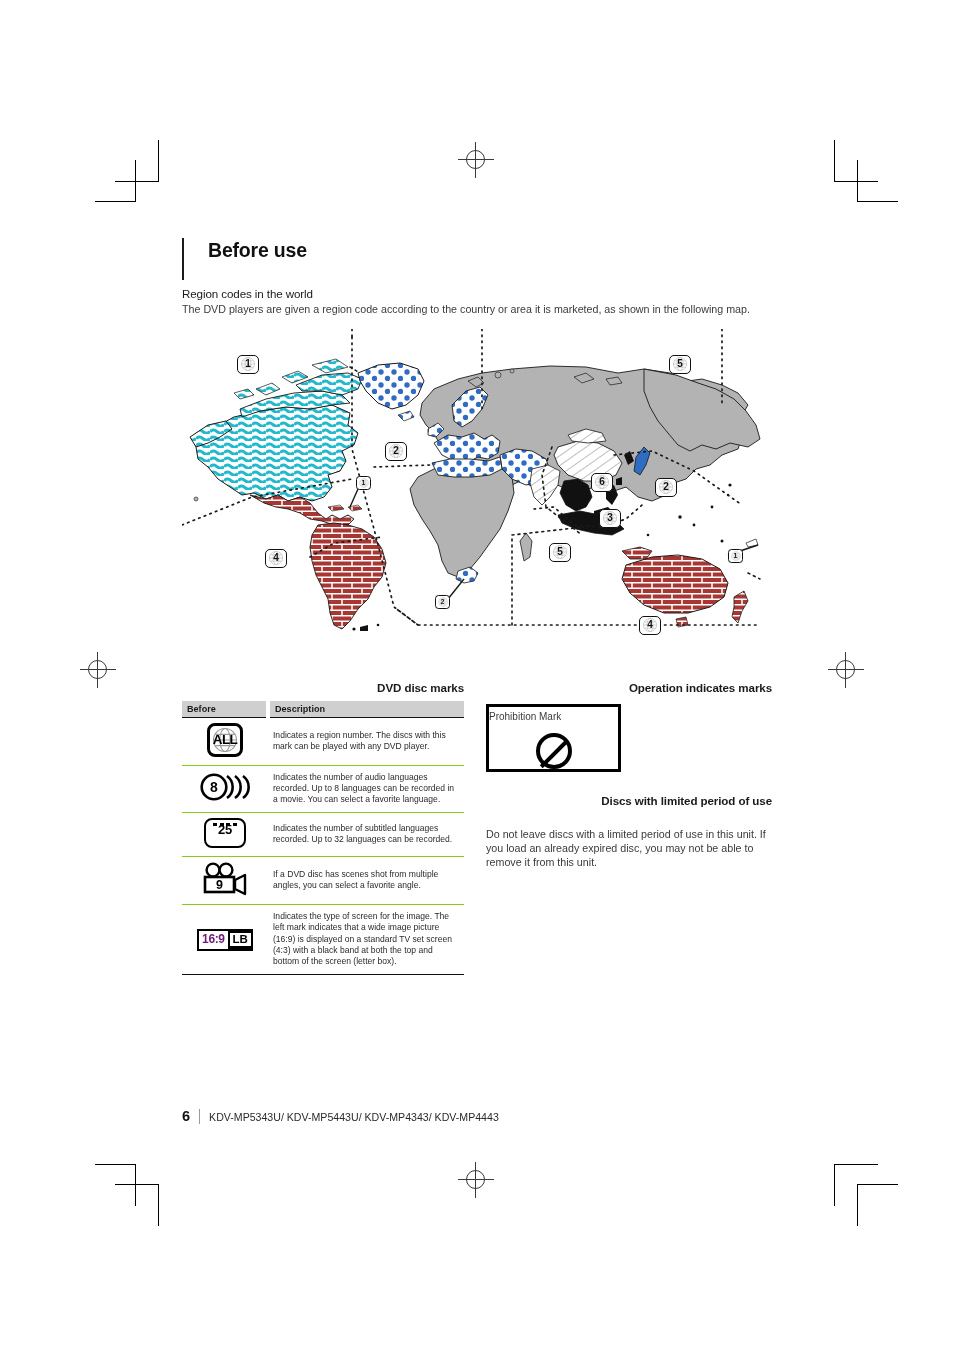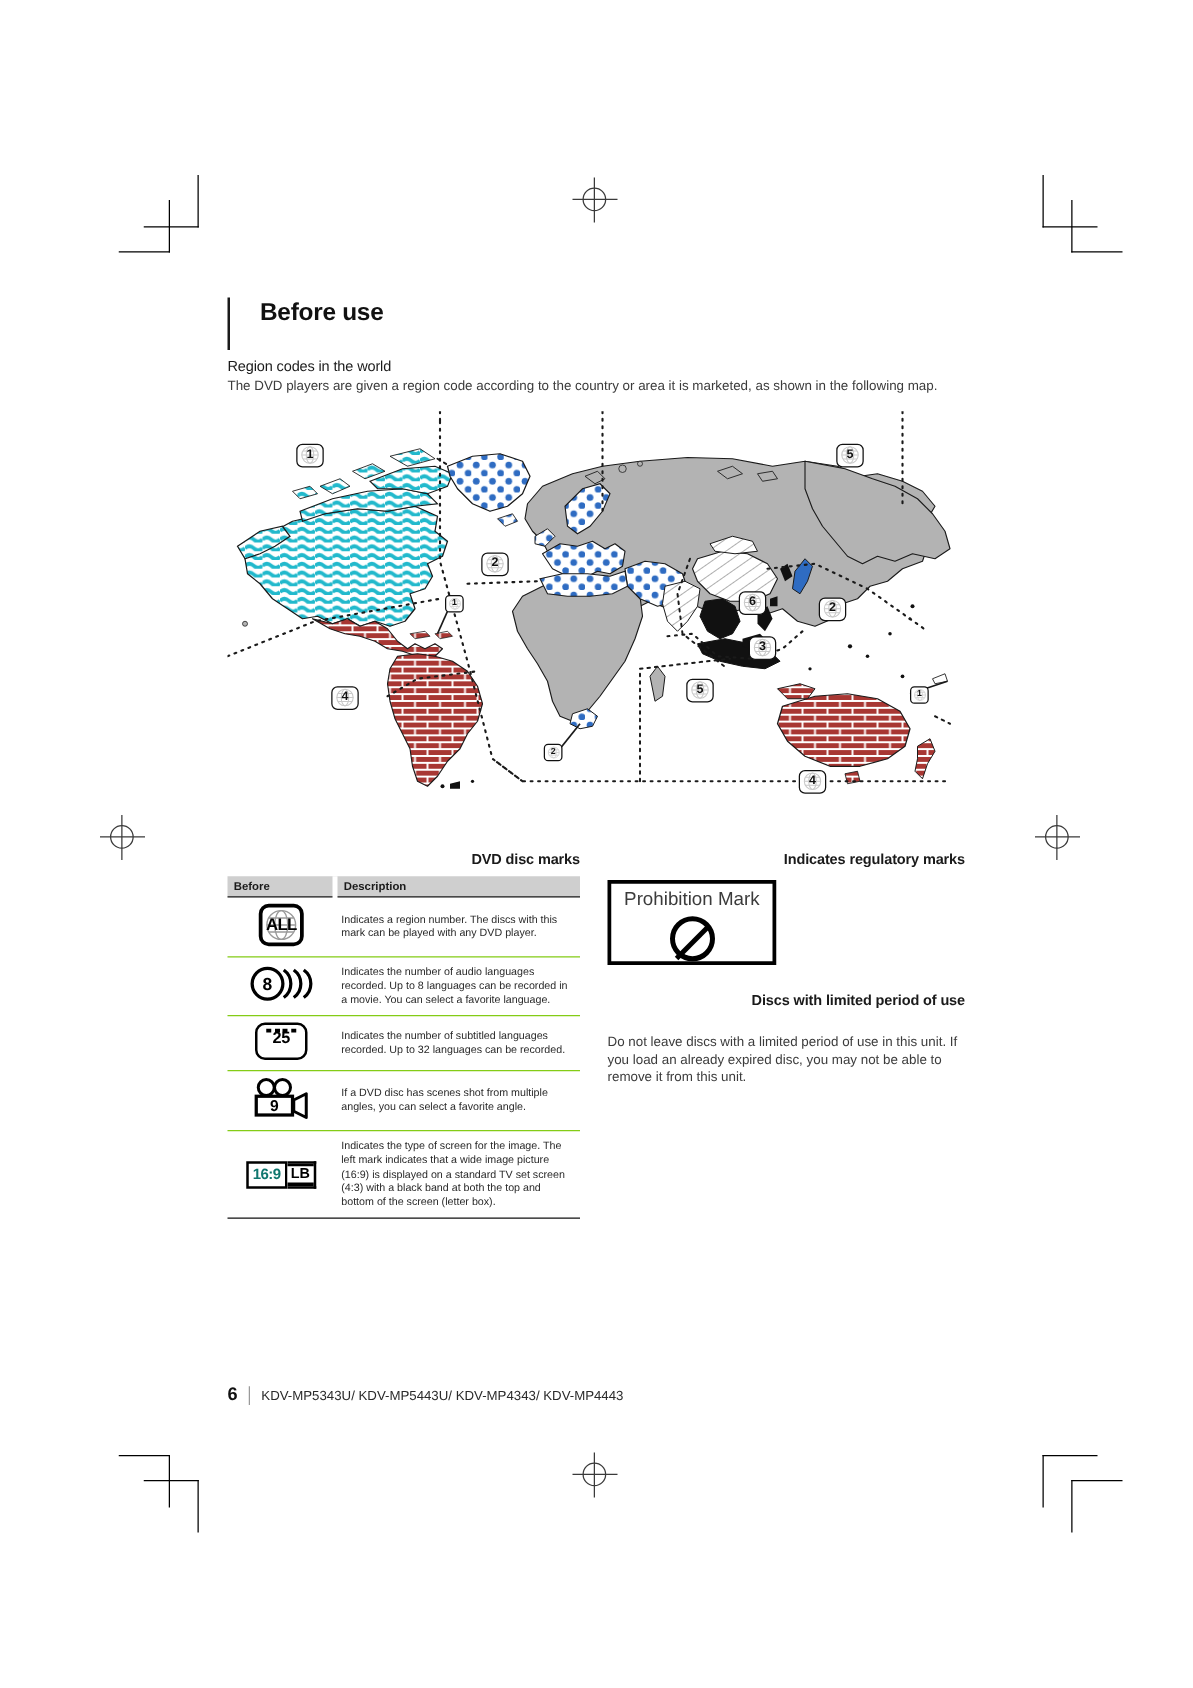--- a/index.html
+++ b/index.html
@@ -67,29 +67,29 @@
 
   .sym-audio{position:relative;width:52px;height:30px;display:inline-block;}
   .sym-sub{width:42px;height:30px;border:2.6px solid #000;border-radius:8px;position:relative;display:inline-block;background:#fff;box-sizing:border-box;}
   .sym-sub span{position:absolute;left:0;right:0;top:3px;text-align:center;font-size:13px;font-weight:bold;line-height:1;color:#000;letter-spacing:-0.3px;}
   .sym-sub .dots{position:absolute;left:0;right:0;bottom:3px;display:flex;justify-content:center;gap:2.5px;}
   .sym-sub .dots i{width:4px;height:3px;background:#000;display:block;}
 
   .sym-angle{position:relative;width:46px;height:34px;display:inline-block;}
   .sym-169{display:inline-flex;align-items:stretch;height:22px;}
   .sym-169 .b1{border:2.6px solid #000;background:#fff;padding:0 3px;display:flex;align-items:center;
-      font-size:12px;font-weight:bold;color:#0f766e;letter-spacing:-0.4px;box-sizing:border-box;}
+      font-size:12px;font-weight:bold;color:#701a75;letter-spacing:-0.4px;box-sizing:border-box;}
   .sym-169 .b2{border:2.6px solid #000;border-left:none;background:#fff;padding:0 3px;position:relative;
       display:flex;align-items:center;justify-content:center;font-size:11.5px;font-weight:bold;color:#000;box-sizing:border-box;}
   .sym-169 .b2 .bar{position:absolute;left:0;right:0;height:2.6px;background:#000;}
   .sym-169 .b2 .bar.t{top:0;} .sym-169 .b2 .bar.bm{bottom:0;}
 
   
   .prohib{border:3px solid #000;width:135px;height:68px;position:relative;margin-top:10px;background:#fff;box-sizing:border-box;}
-  .prohib .lbl{position:absolute;left:0;right:0;top:4px;text-align:center;font-size:15px;color:#3b3b3b;}
+  .prohib .lbl{position:absolute;left:0;right:0;top:4px;font-size:10px;color:#3b3b3b;}
   .prohib .nosym{position:absolute;left:50%;top:26px;transform:translateX(-50%);width:36px;height:36px;
      border:4px solid #000;border-radius:50%;box-sizing:border-box;}
   .prohib .nosym:after{content:"";position:absolute;left:50%;top:-1px;width:4px;height:36px;background:#000;
      transform:translateX(-50%) rotate(45deg);transform-origin:50% 50%;}
 
   .gap{height:22px;}
 
   
   .footer{position:absolute;left:182px;top:1108px;display:flex;align-items:baseline;}
   .footer .pno{font-size:14.5px;font-weight:bold;color:#111;}
@@ -482,21 +482,21 @@
                   </span>
                 </span>
               </td>
               <td>Indicates the type of screen for the image. The left mark indicates that a wide image picture (16:9) is displayed on a standard TV set screen (4:3) with a black band at both the top and bottom of the screen (letter box).</td>
             </tr>
           </tbody>
         </table>
       </div>
 
       <div class="col-r">
-        <h2 class="sec2" style="margin-bottom:2px;">Indicates regulatory marks</h2>
+        <h2 class="sec2" style="margin-bottom:2px;">Operation indicates marks</h2>
 
         <div class="prohib">
           <div class="lbl">Prohibition Mark</div>
           <div class="nosym"></div>
         </div>
 
         <div class="gap"></div>
 
         <h2 class="sec2" style="margin-bottom:20px;">Discs with limited period of use</h2>
         <p class="body">Do not leave discs with a limited period of use in this unit. If you load an already expired disc, you may not be able to remove it from this unit.</p>

